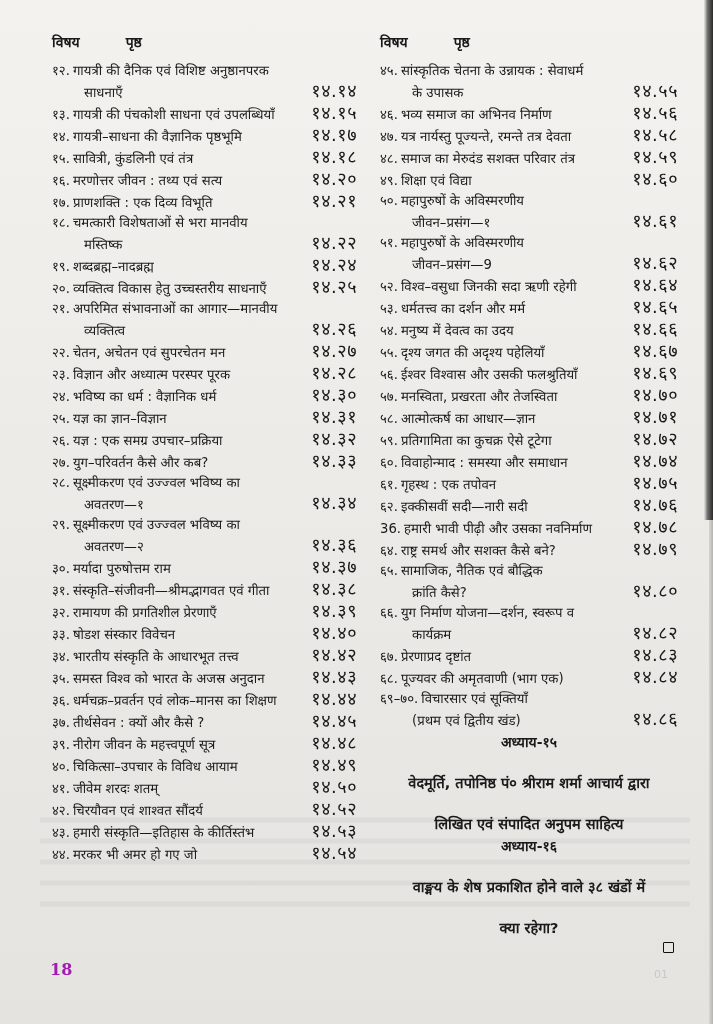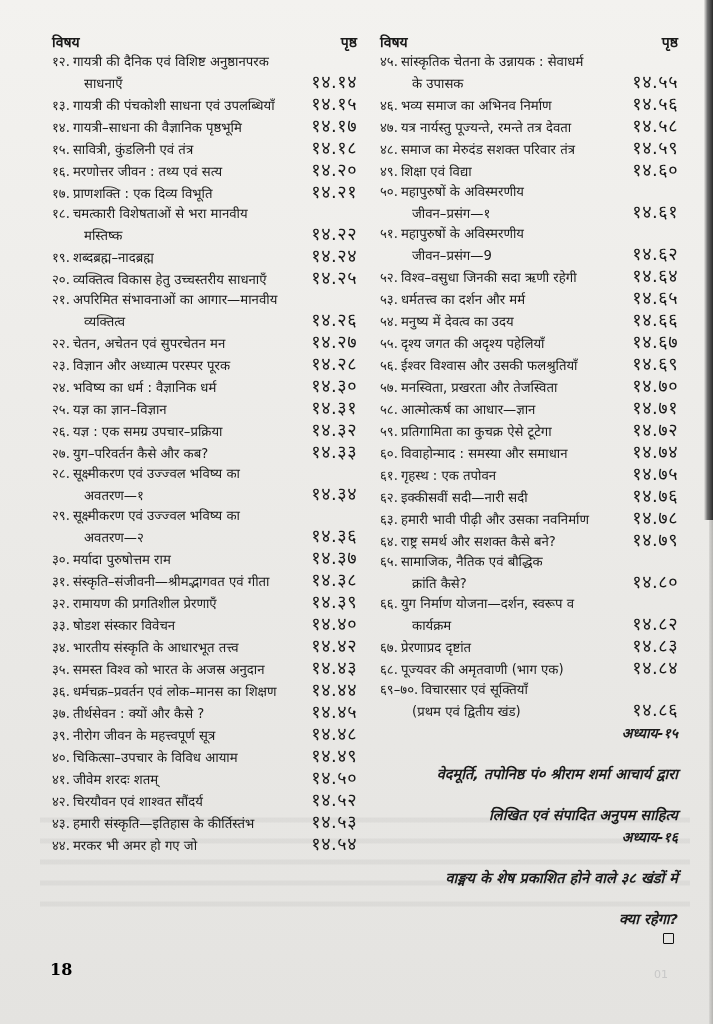--- a/index.html
+++ b/index.html
@@ -24,43 +24,43 @@
       repeating-linear-gradient(180deg, rgba(120,120,120,0.0) 0px, rgba(120,120,120,0.0) 12px, rgba(130,130,130,0.10) 13px, rgba(130,130,130,0.10) 17px, rgba(120,120,120,0.0) 18px, rgba(120,120,120,0.0) 21px);
     pointer-events: none;
   }
   .columns {
     position: absolute; top: 32px; left: 52px; width: 626px;
     display: flex; justify-content: space-between;
   }
   .col { width: 305px; }
   .col.right { width: 298px; }
   .col-header {
-    display: flex; justify-content: space-between;
-    font-weight: bold; font-size: 14px; line-height: 20px; margin-bottom: 0px;
+    display: flex; 
+    font-weight: bold; font-size: 14px; line-height: 20px; margin-bottom: 9px; gap: 46px;
   }
   .entry { font-size: 13.2px; line-height: 20px; }
   .entry-line { display: flex; justify-content: space-between; align-items: baseline; }
   .entry .num { display: inline-block; }
   .entry .title { flex: 1; padding-left: 3px; white-space: nowrap; }
   .entry .page { white-space: nowrap; margin-left: 6px; font-size: 18px; letter-spacing: 0.5px; }
   .entry .cont { padding-left: 32px; flex: 1; white-space: nowrap; }
   .chapter {
-    text-align: right; font-weight: bold; font-size: 14px; line-height: 22px; font-style: italic;
+    text-align: center; font-weight: bold; font-size: 14px; line-height: 22px;
   }
   .chapter.desc { font-size: 14.5px; line-height: 22px; margin-top: 19px; }
   .end-mark {
     text-align: right; font-size: 14px; line-height: 18px; margin-top: 0px;
   }
   .end-mark span {
     display: inline-block; width: 9px; height: 9px; border: 1.6px solid #111;
     border-radius: 1px; margin-right: 4px;
   }
   .page-number {
     position: absolute; left: 50px; top: 960px; font-family: "DejaVu Serif", serif;
-    font-weight: bold; font-size: 16px; color: #000000;
+    font-weight: bold; font-size: 16px; color: #a21caf;
   }
   .faint-mark {
     position: absolute; left: 654px; top: 968px; font-size: 11px; color: #c8c8c8;
   }
 </style>
 </head>
 <body>
 
 <div class="page-edge"></div>
 <div class="page-edge-lower"></div>
@@ -450,21 +450,21 @@
         </div>
         <div class="entry">
           <div class="entry-line">
             <span class="num">६२.</span>
             <span class="title">इक्कीसवीं सदी—नारी सदी</span>
             <span class="page">१४.७६</span>
           </div>
         </div>
         <div class="entry">
           <div class="entry-line">
-            <span class="num">६३.</span>
+            <span class="num">36.</span>
             <span class="title">हमारी भावी पीढ़ी और उसका नवनिर्माण</span>
             <span class="page">१४.७८</span>
           </div>
         </div>
         <div class="entry">
           <div class="entry-line">
             <span class="num">६४.</span>
             <span class="title">राष्ट्र समर्थ और सशक्त कैसे बने?</span>
             <span class="page">१४.७९</span>
           </div>

